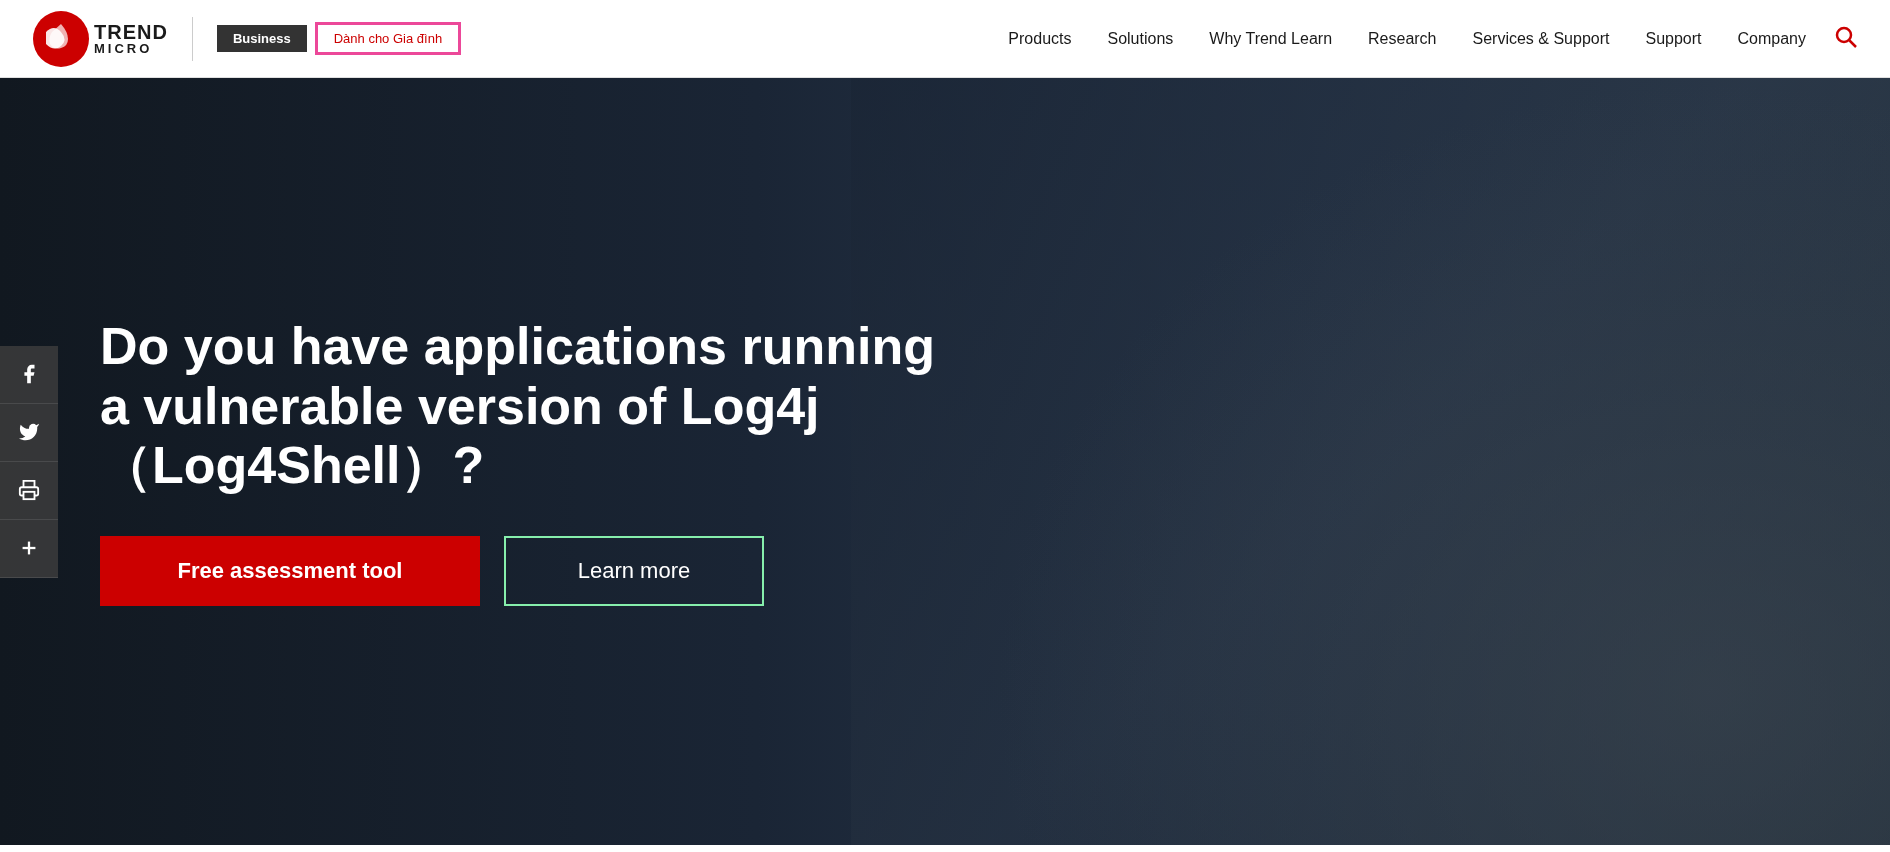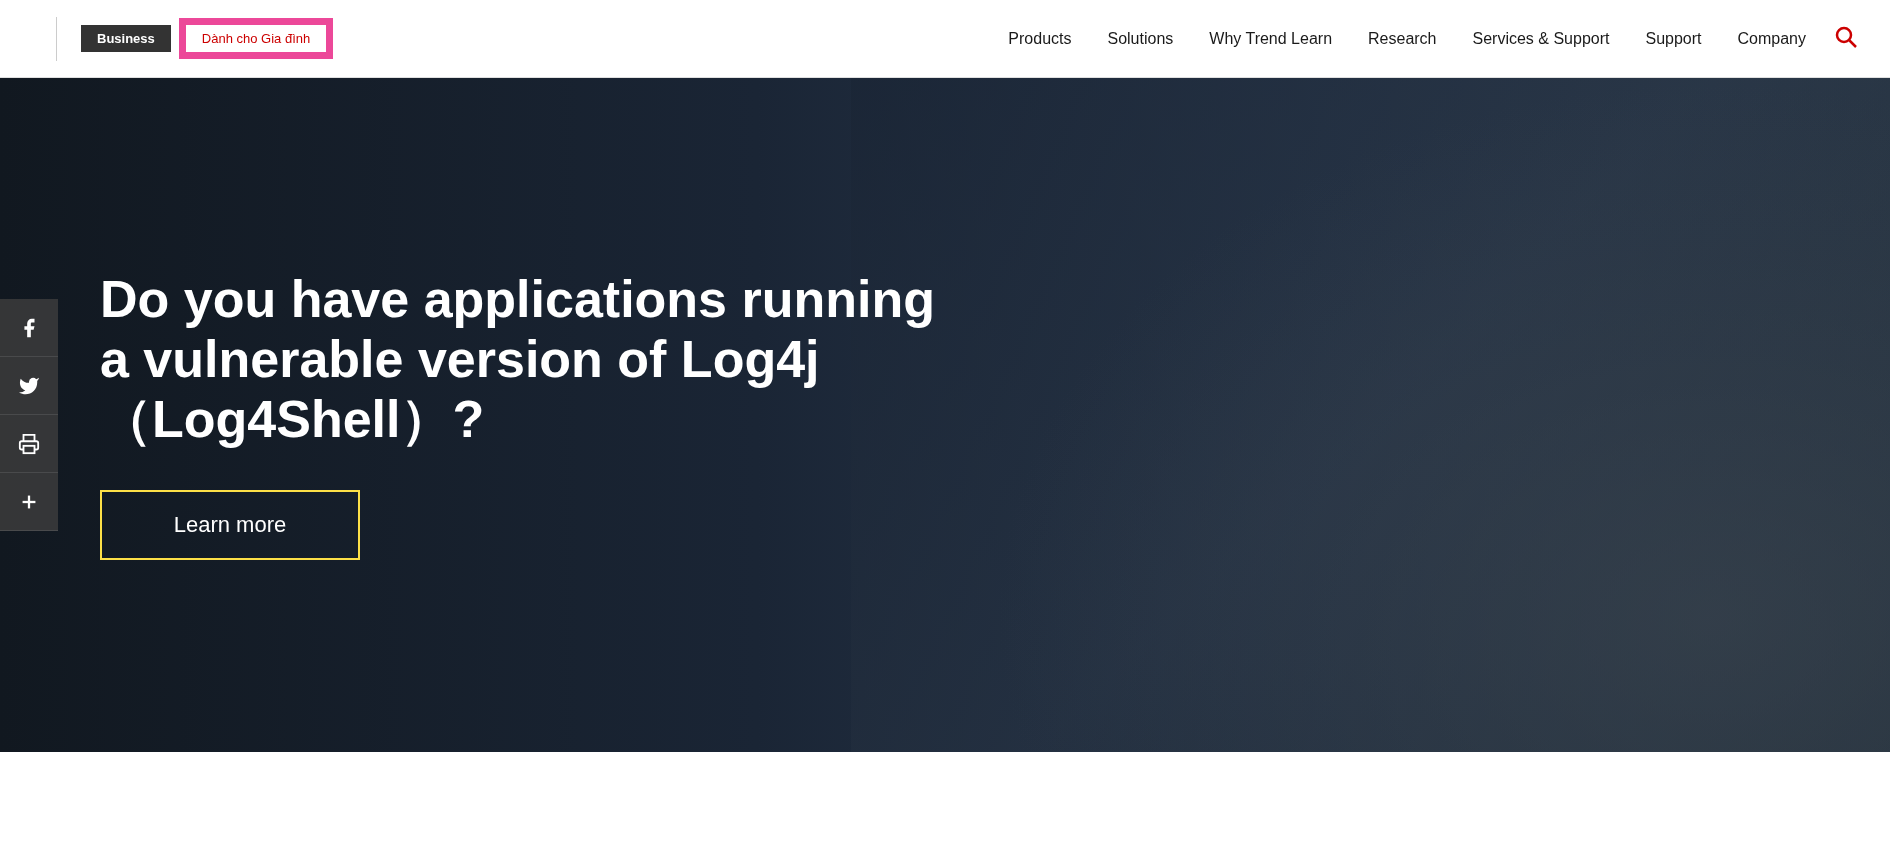--- a/index.html
+++ b/index.html
@@ -57,21 +57,21 @@
       font-weight: 600;
       padding: 6px 16px;
       border: none;
       cursor: pointer;
     }
     .nav-toggle-family {
       background: transparent;
       color: #c00;
       font-size: 13px;
       padding: 6px 16px;
-      border: 7px solid #ec4899;
+      border: 3px solid #ec4899;
       cursor: pointer;
     }
     .nav-links {
       display: flex;
       align-items: flex-start;
       gap: 36px;
       margin-left: auto;
       list-style: none;
     }
     .nav-links li a {
@@ -84,21 +84,21 @@
     .nav-search-icon {
       margin-left: 28px;
       cursor: pointer;
       color: #cc0000;
     }
 
     
     .hero {
       position: relative;
       width: 1890px;
-      height: 674px;
+      height: 767px;
       background: #1a2535;
       display: flex;
       align-items: stretch;
       overflow: hidden;
     }
     .hero-bg {
       position: absolute;
       inset: 0;
       background: linear-gradient(to right, #111820 0%, #1a2535 40%, #2a3a50 70%, #3a4a5a 100%);
       z-index: 0;
@@ -190,36 +190,48 @@
       cursor: pointer;
       text-align: center;
       min-width: 380px;
     }
     .btn-secondary {
       background: transparent;
       color: #ffffff;
       font-size: 22px;
       font-weight: 500;
       padding: 20px 24px;
-      border: 2px solid #fde047;
+      border: 2px solid #86efac;
       cursor: pointer;
       text-align: center;
       min-width: 260px;
     }
 
     
     .trend-micro-logo svg {
       width: 58px;
       height: 58px;
     }
   </style>
 </head>
 <body>
 
 <nav class="navbar">
+  <div class="navbar-logo trend-micro-logo">
+
+    <svg width="58" height="58" viewBox="0 0 58 58">
+      <circle cx="29" cy="29" r="28" fill="#cc0000"></circle>
+      <path d="M14 22 Q22 14 29 22 Q36 30 29 36 Q22 42 14 34 Z" fill="white" opacity="0.9"></path>
+      <path d="M29 14 Q36 22 36 29 Q36 36 29 38 Q22 40 18 34 Q16 28 20 22 Z" fill="white" opacity="0.7"></path>
+    </svg>
+    <div class="logo-text">
+      <span class="trend">TREND</span>
+      <span class="micro">MICRO</span>
+    </div>
+  </div>
 
   <div class="navbar-divider"></div>
 
   <div class="nav-toggle-group">
     <button class="nav-toggle-business">Business</button>
     <button class="nav-toggle-family">Dành cho Gia đình</button>
   </div>
 
   <ul class="nav-links">
     <li><a href="#">Products</a></li>
@@ -266,16 +278,17 @@
       <svg width="22" height="22" viewBox="0 0 24 24" fill="none" stroke="white" stroke-width="2.5">
         <line x1="12" y1="5" x2="12" y2="19"></line>
         <line x1="5" y1="12" x2="19" y2="12"></line>
       </svg>
     </div>
   </div>
 
   <div class="hero-content">
     <h1 class="hero-title">Do you have applications running a vulnerable version of Log4j（Log4Shell）?</h1>
     <div class="hero-buttons">
+      <button class="btn-primary">Free assessment tool</button>
       <button class="btn-secondary">Learn more</button>
     </div>
   </div>
 </section>
 
 </body></html>

